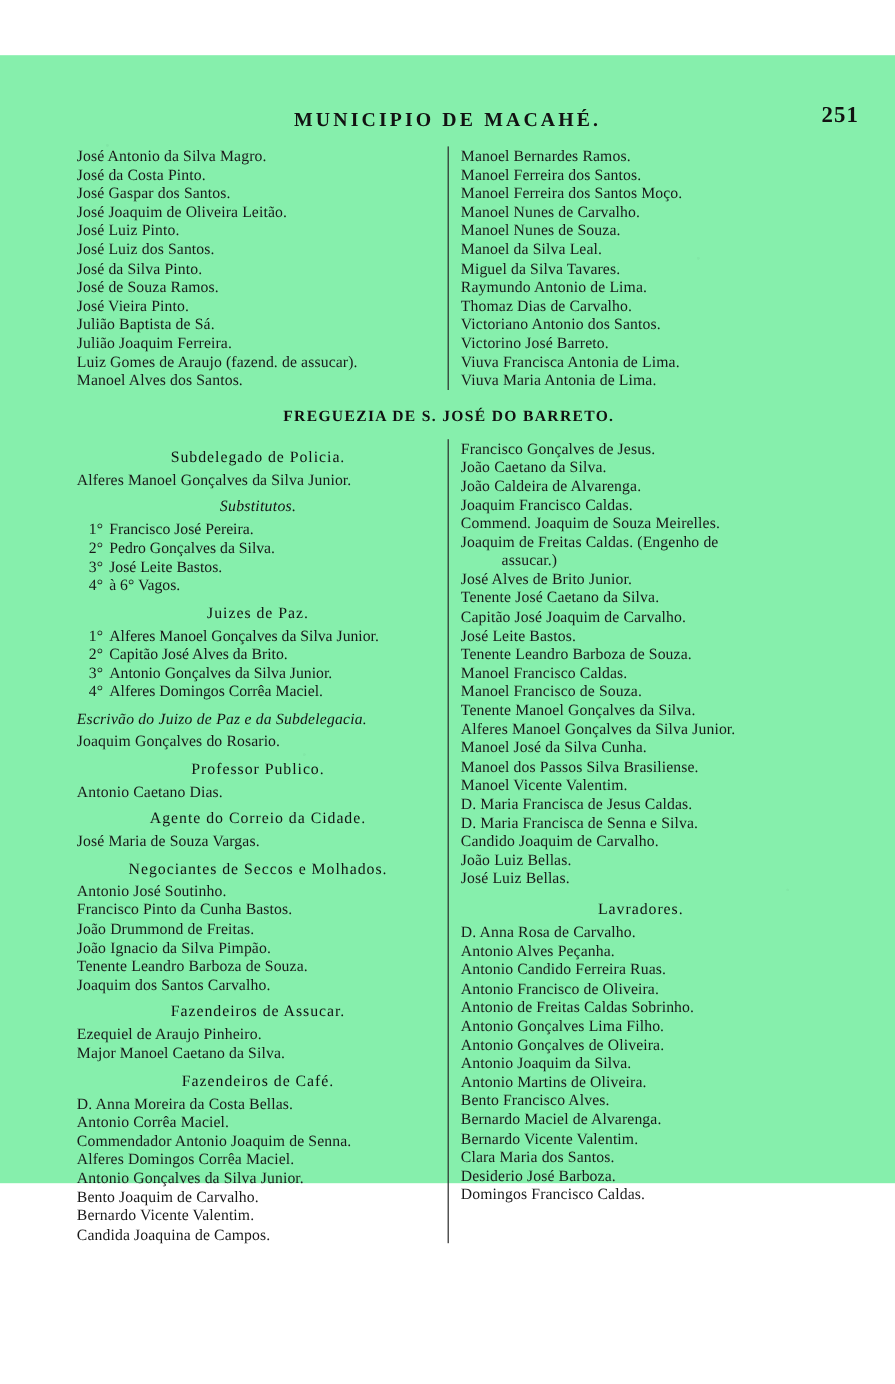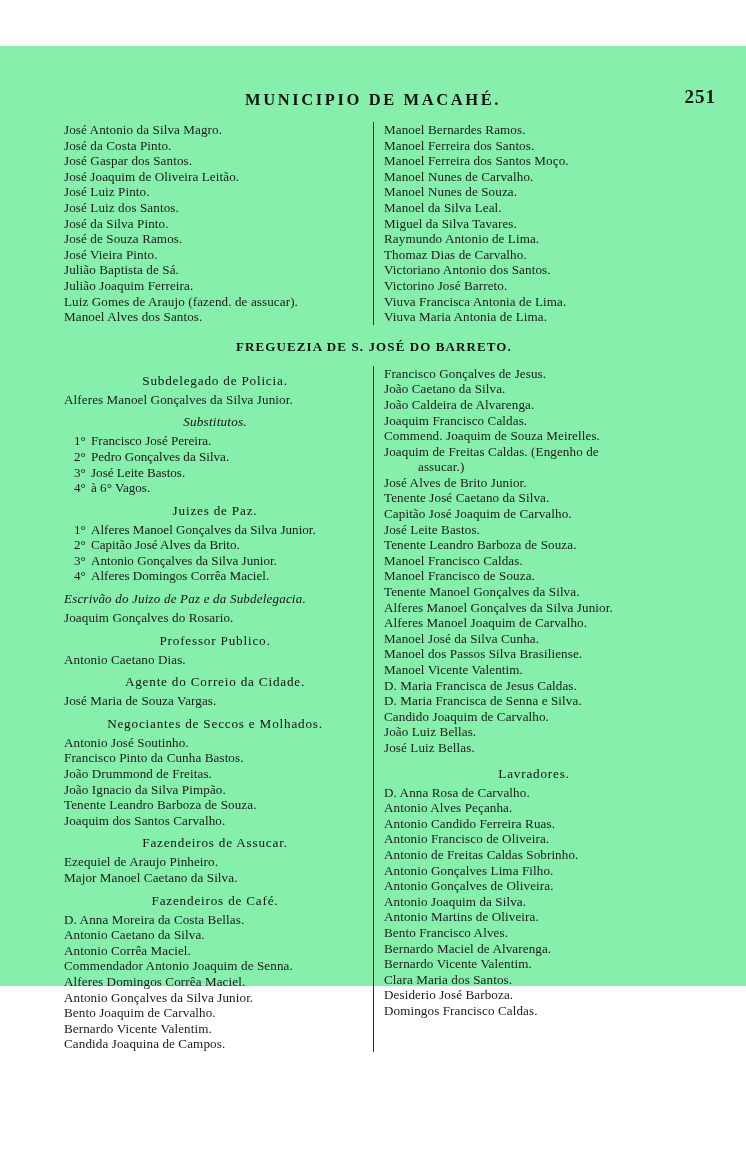--- a/index.html
+++ b/index.html
@@ -213,21 +213,20 @@
           <div class="name">Francisco Pinto da Cunha Bastos.</div>
           <div class="name">João Drummond de Freitas.</div>
           <div class="name">João Ignacio da Silva Pimpão.</div>
           <div class="name">Tenente Leandro Barboza de Souza.</div>
           <div class="name">Joaquim dos Santos Carvalho.</div>
           <div class="sub-heading">Fazendeiros de Assucar.</div>
           <div class="name">Ezequiel de Araujo Pinheiro.</div>
           <div class="name">Major Manoel Caetano da Silva.</div>
           <div class="sub-heading">Fazendeiros de Café.</div>
           <div class="name">D. Anna Moreira da Costa Bellas.</div>
-          <div class="name">Antonio Caetano da Silva.</div>
           <div class="name">Antonio Corrêa Maciel.</div>
           <div class="name">Commendador Antonio Joaquim de Senna.</div>
           <div class="name">Alferes Domingos Corrêa Maciel.</div>
           <div class="name">Antonio Gonçalves da Silva Junior.</div>
           <div class="name">Bento Joaquim de Carvalho.</div>
           <div class="name">Bernardo Vicente Valentim.</div>
           <div class="name">Candida Joaquina de Campos.</div>
         </div>
       <div class="col col-right" id="lower-right">
           <div class="name">Francisco Gonçalves de Jesus.</div>
@@ -238,21 +237,20 @@
           <div class="name wrap"><span>Joaquim de Freitas Caldas.   (Engenho de</span><span class="cont">assucar.)</span></div>
           <div class="name">José Alves de Brito Junior.</div>
           <div class="name">Tenente José Caetano da Silva.</div>
           <div class="name">Capitão José Joaquim de Carvalho.</div>
           <div class="name">José Leite Bastos.</div>
           <div class="name">Tenente  Leandro Barboza de Souza.</div>
           <div class="name">Manoel Francisco Caldas.</div>
           <div class="name">Manoel Francisco de Souza.</div>
           <div class="name">Tenente Manoel Gonçalves da Silva.</div>
           <div class="name">Alferes Manoel Gonçalves da Silva Junior.</div>
-          <div class="name">Alferes Manoel Joaquim de Carvalho.</div>
           <div class="name">Manoel José da Silva Cunha.</div>
           <div class="name">Manoel dos Passos Silva Brasiliense.</div>
           <div class="name">Manoel Vicente Valentim.</div>
           <div class="name">D. Maria Francisca de Jesus Caldas.</div>
           <div class="name">D. Maria Francisca de Senna e Silva.</div>
           <div class="name">Candido Joaquim de Carvalho.</div>
           <div class="name">João Luiz Bellas.</div>
           <div class="name">José Luiz Bellas.</div>
           <div class="sub-heading" style="margin-top: 10px;">Lavradores.</div>
           <div class="name">D. Anna Rosa de Carvalho.</div>

